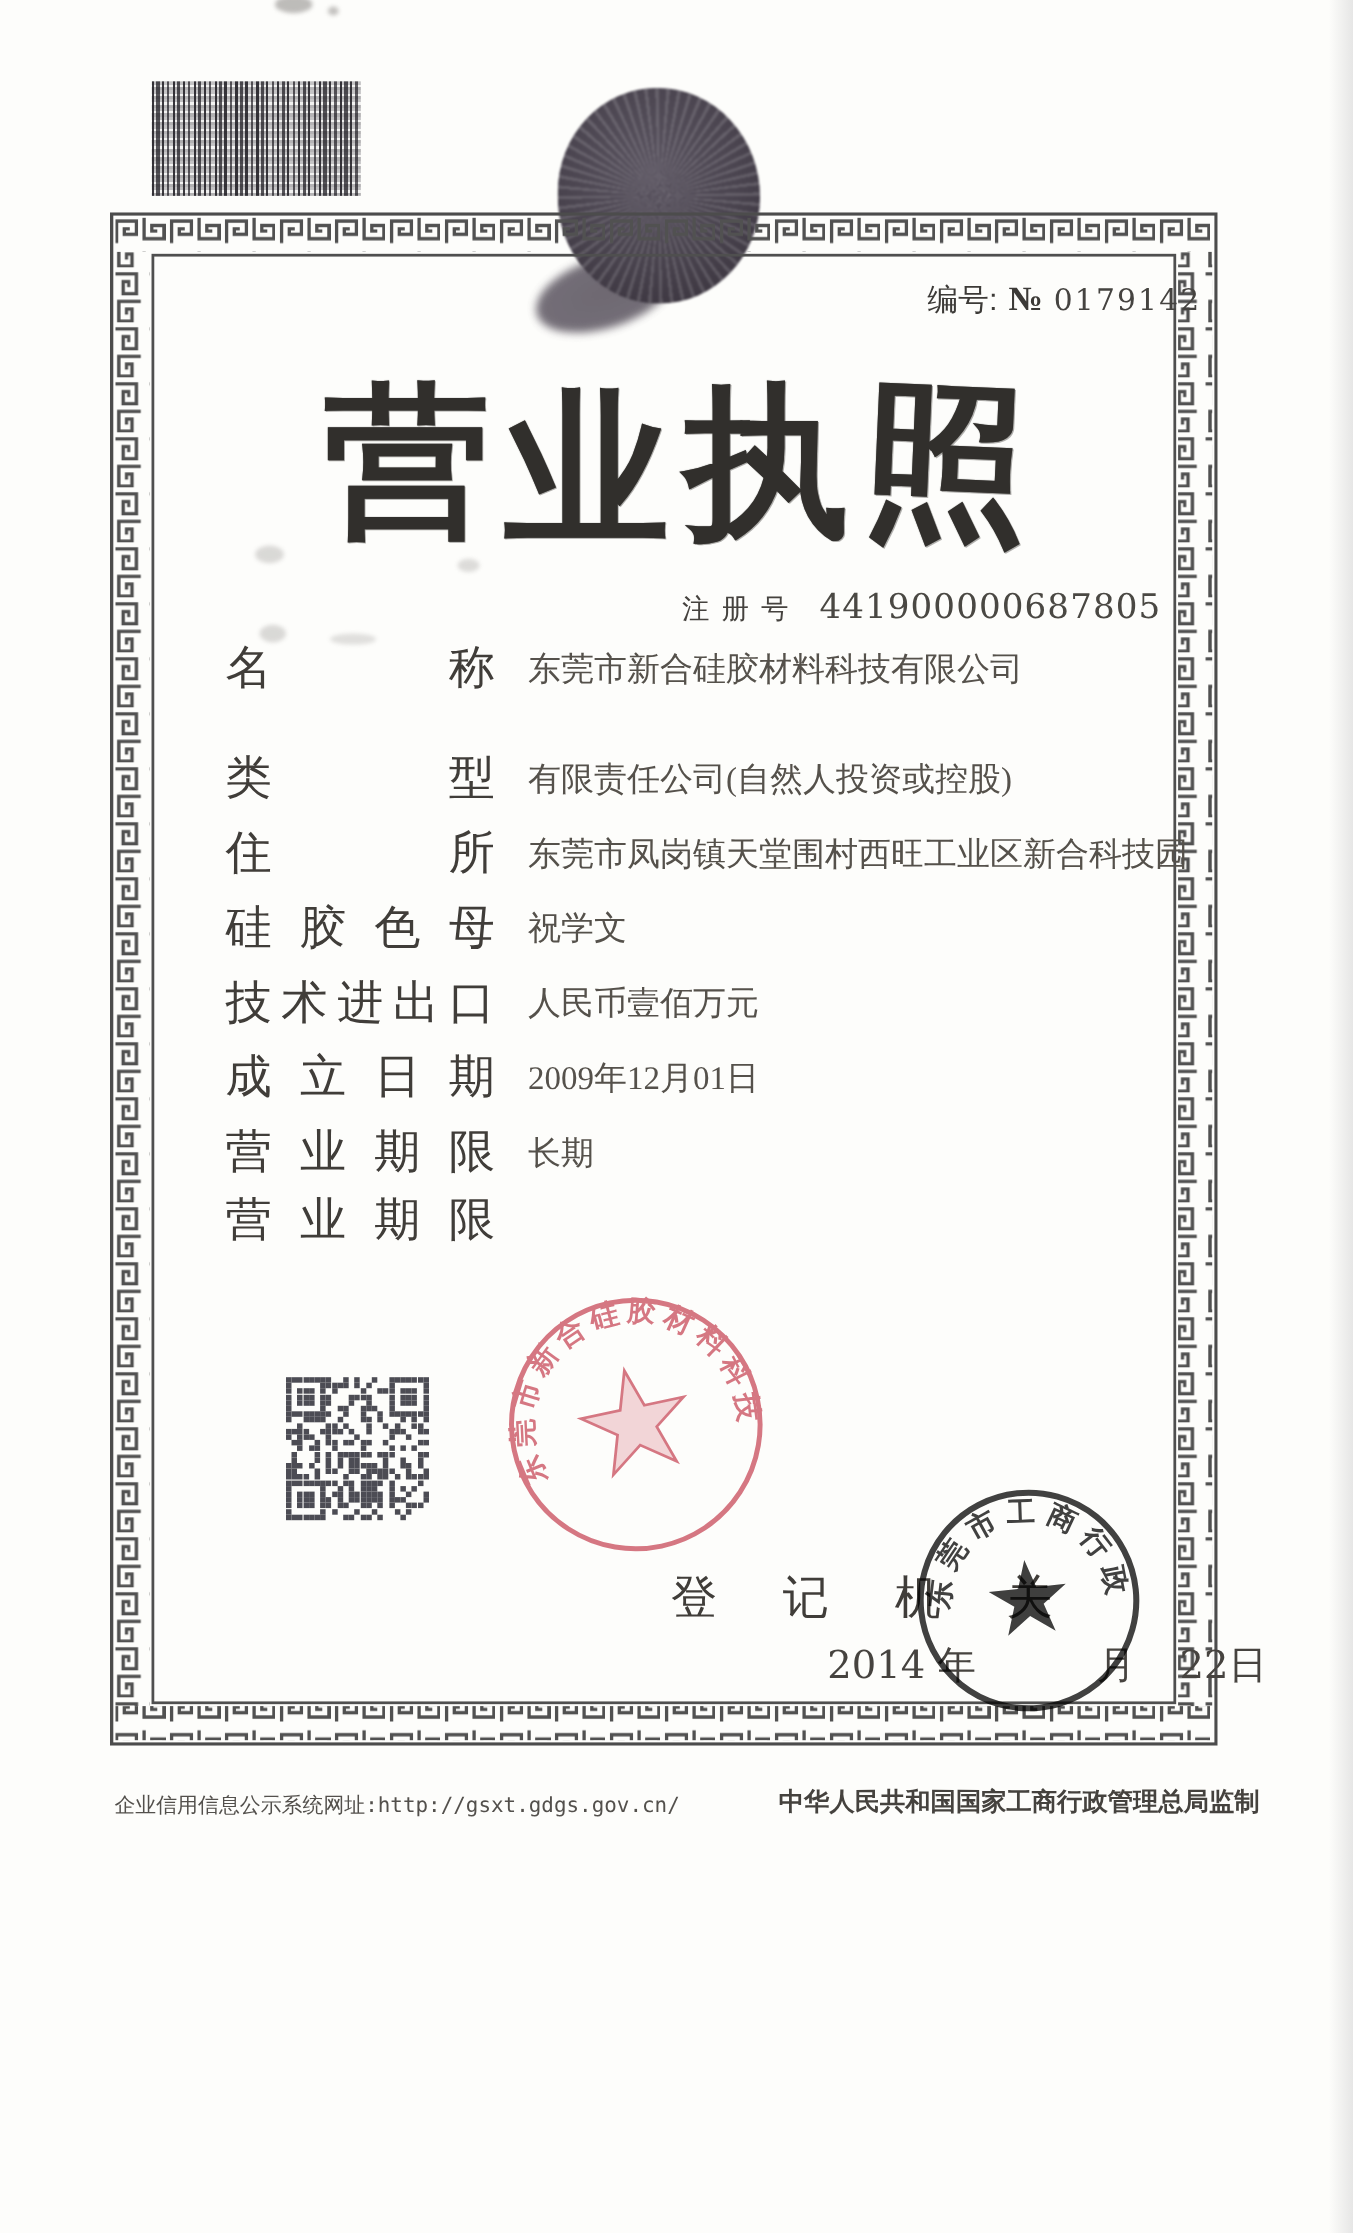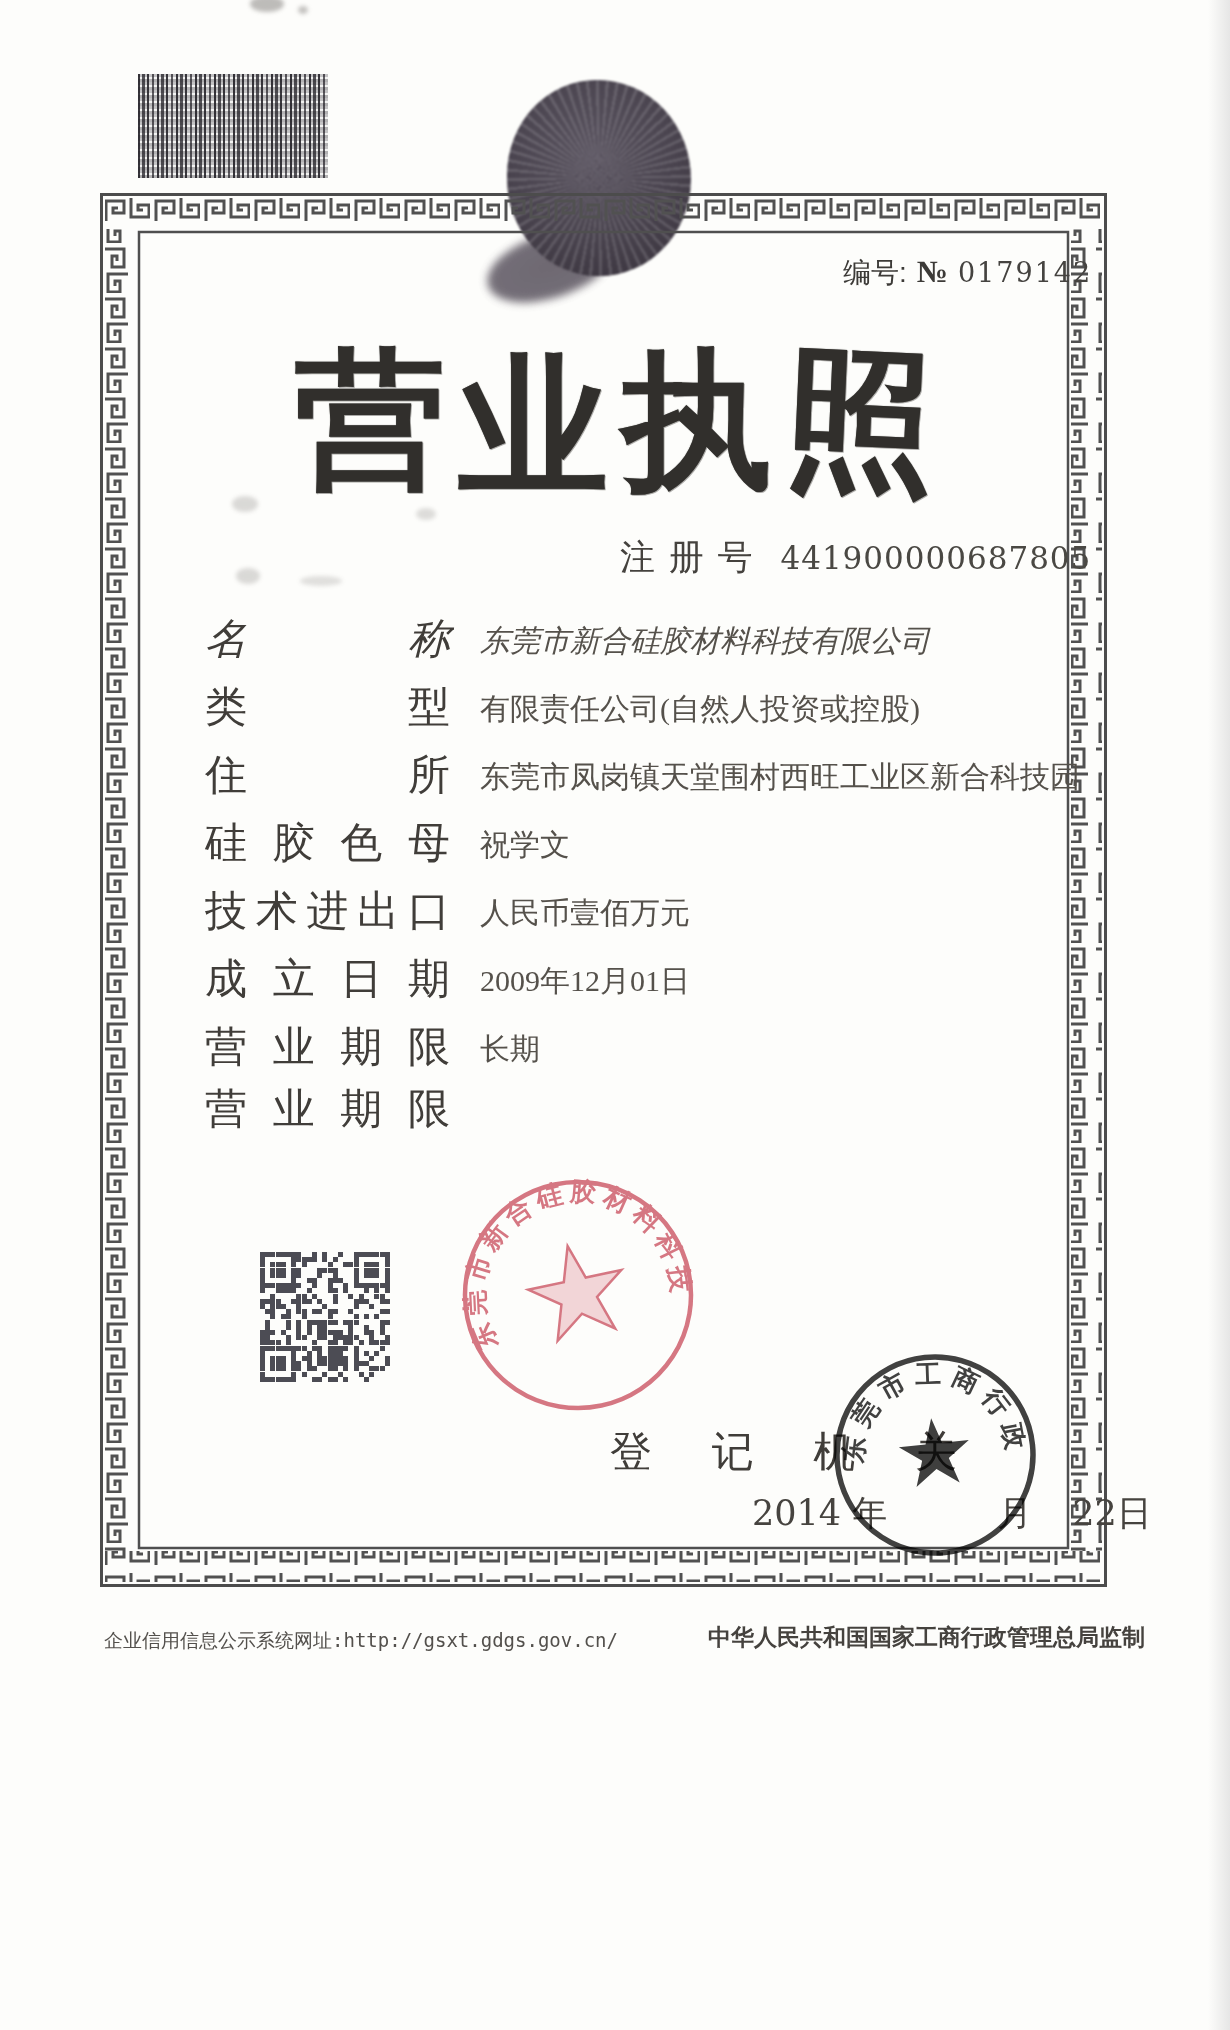--- a/index.html
+++ b/index.html
@@ -34,21 +34,21 @@
 
   
   .license-title{left:295px;top:345px;width:640px;display:flex;justify-content:space-between;}
   .license-title span{font-size:150px;line-height:1;font-weight:900;color:#312f2c;
     text-shadow:0 0 1px rgba(49,47,44,.8), 1px 1px 0 rgba(49,47,44,.35);}
   .license-title span:nth-child(2){transform:translateY(6px);}
   .license-title span:nth-child(4){transform:rotate(2.5deg);}
 
   
   .regline{left:620px;top:534px;display:flex;align-items:baseline;gap:26px;}
-  .regline .lab{font-size:35px;color:#45423e;letter-spacing:2px;}
+  .regline .lab{font-size:25px;color:#45423e;letter-spacing:2px;}
   .regline .num{font-family:"DejaVu Serif","Liberation Serif",serif;font-size:31px;color:#4a4843;letter-spacing:1px;}
 
   
   .row{position:absolute;left:205px;width:880px;display:flex;align-items:flex-start;}
   .row .lab{width:245px;font-size:42px;line-height:1.1;color:#403d39;text-align:justify;text-align-last:justify;flex:none;}
   .row .val{margin-left:30px;font-family:"Liberation Serif","DejaVu Serif",serif;font-size:30px;line-height:1.2;
     color:#55514b;padding-top:7px;}
   .row.scope .val{margin-left:18px;font-size:22.5px;line-height:29px;width:612px;padding-top:4px;text-align:justify;}
   .row.scope .val .p2{font-weight:700;color:#4b4741;}
 
@@ -118,21 +118,21 @@
     <span>业</span>
     <span>执</span>
     <span>照</span>
   </div>
 
   <div class="abs regline">
     <span class="lab">注 册 号</span>
     <span class="num">441900000687805</span>
   </div>
 
-  <div class="row" style="top:616px;font-style:italic;">
+  <div class="row" style="top:584px;">
     <span class="lab">名称</span>
     <span class="val">东莞市新合硅胶材料科技有限公司</span>
   </div>
   <div class="row" style="top:684px;">
     <span class="lab">类型</span>
     <span class="val">有限责任公司(自然人投资或控股)</span>
   </div>
   <div class="row" style="top:752px;">
     <span class="lab">住所</span>
     <span class="val">东莞市凤岗镇天堂围村西旺工业区新合科技园</span>

